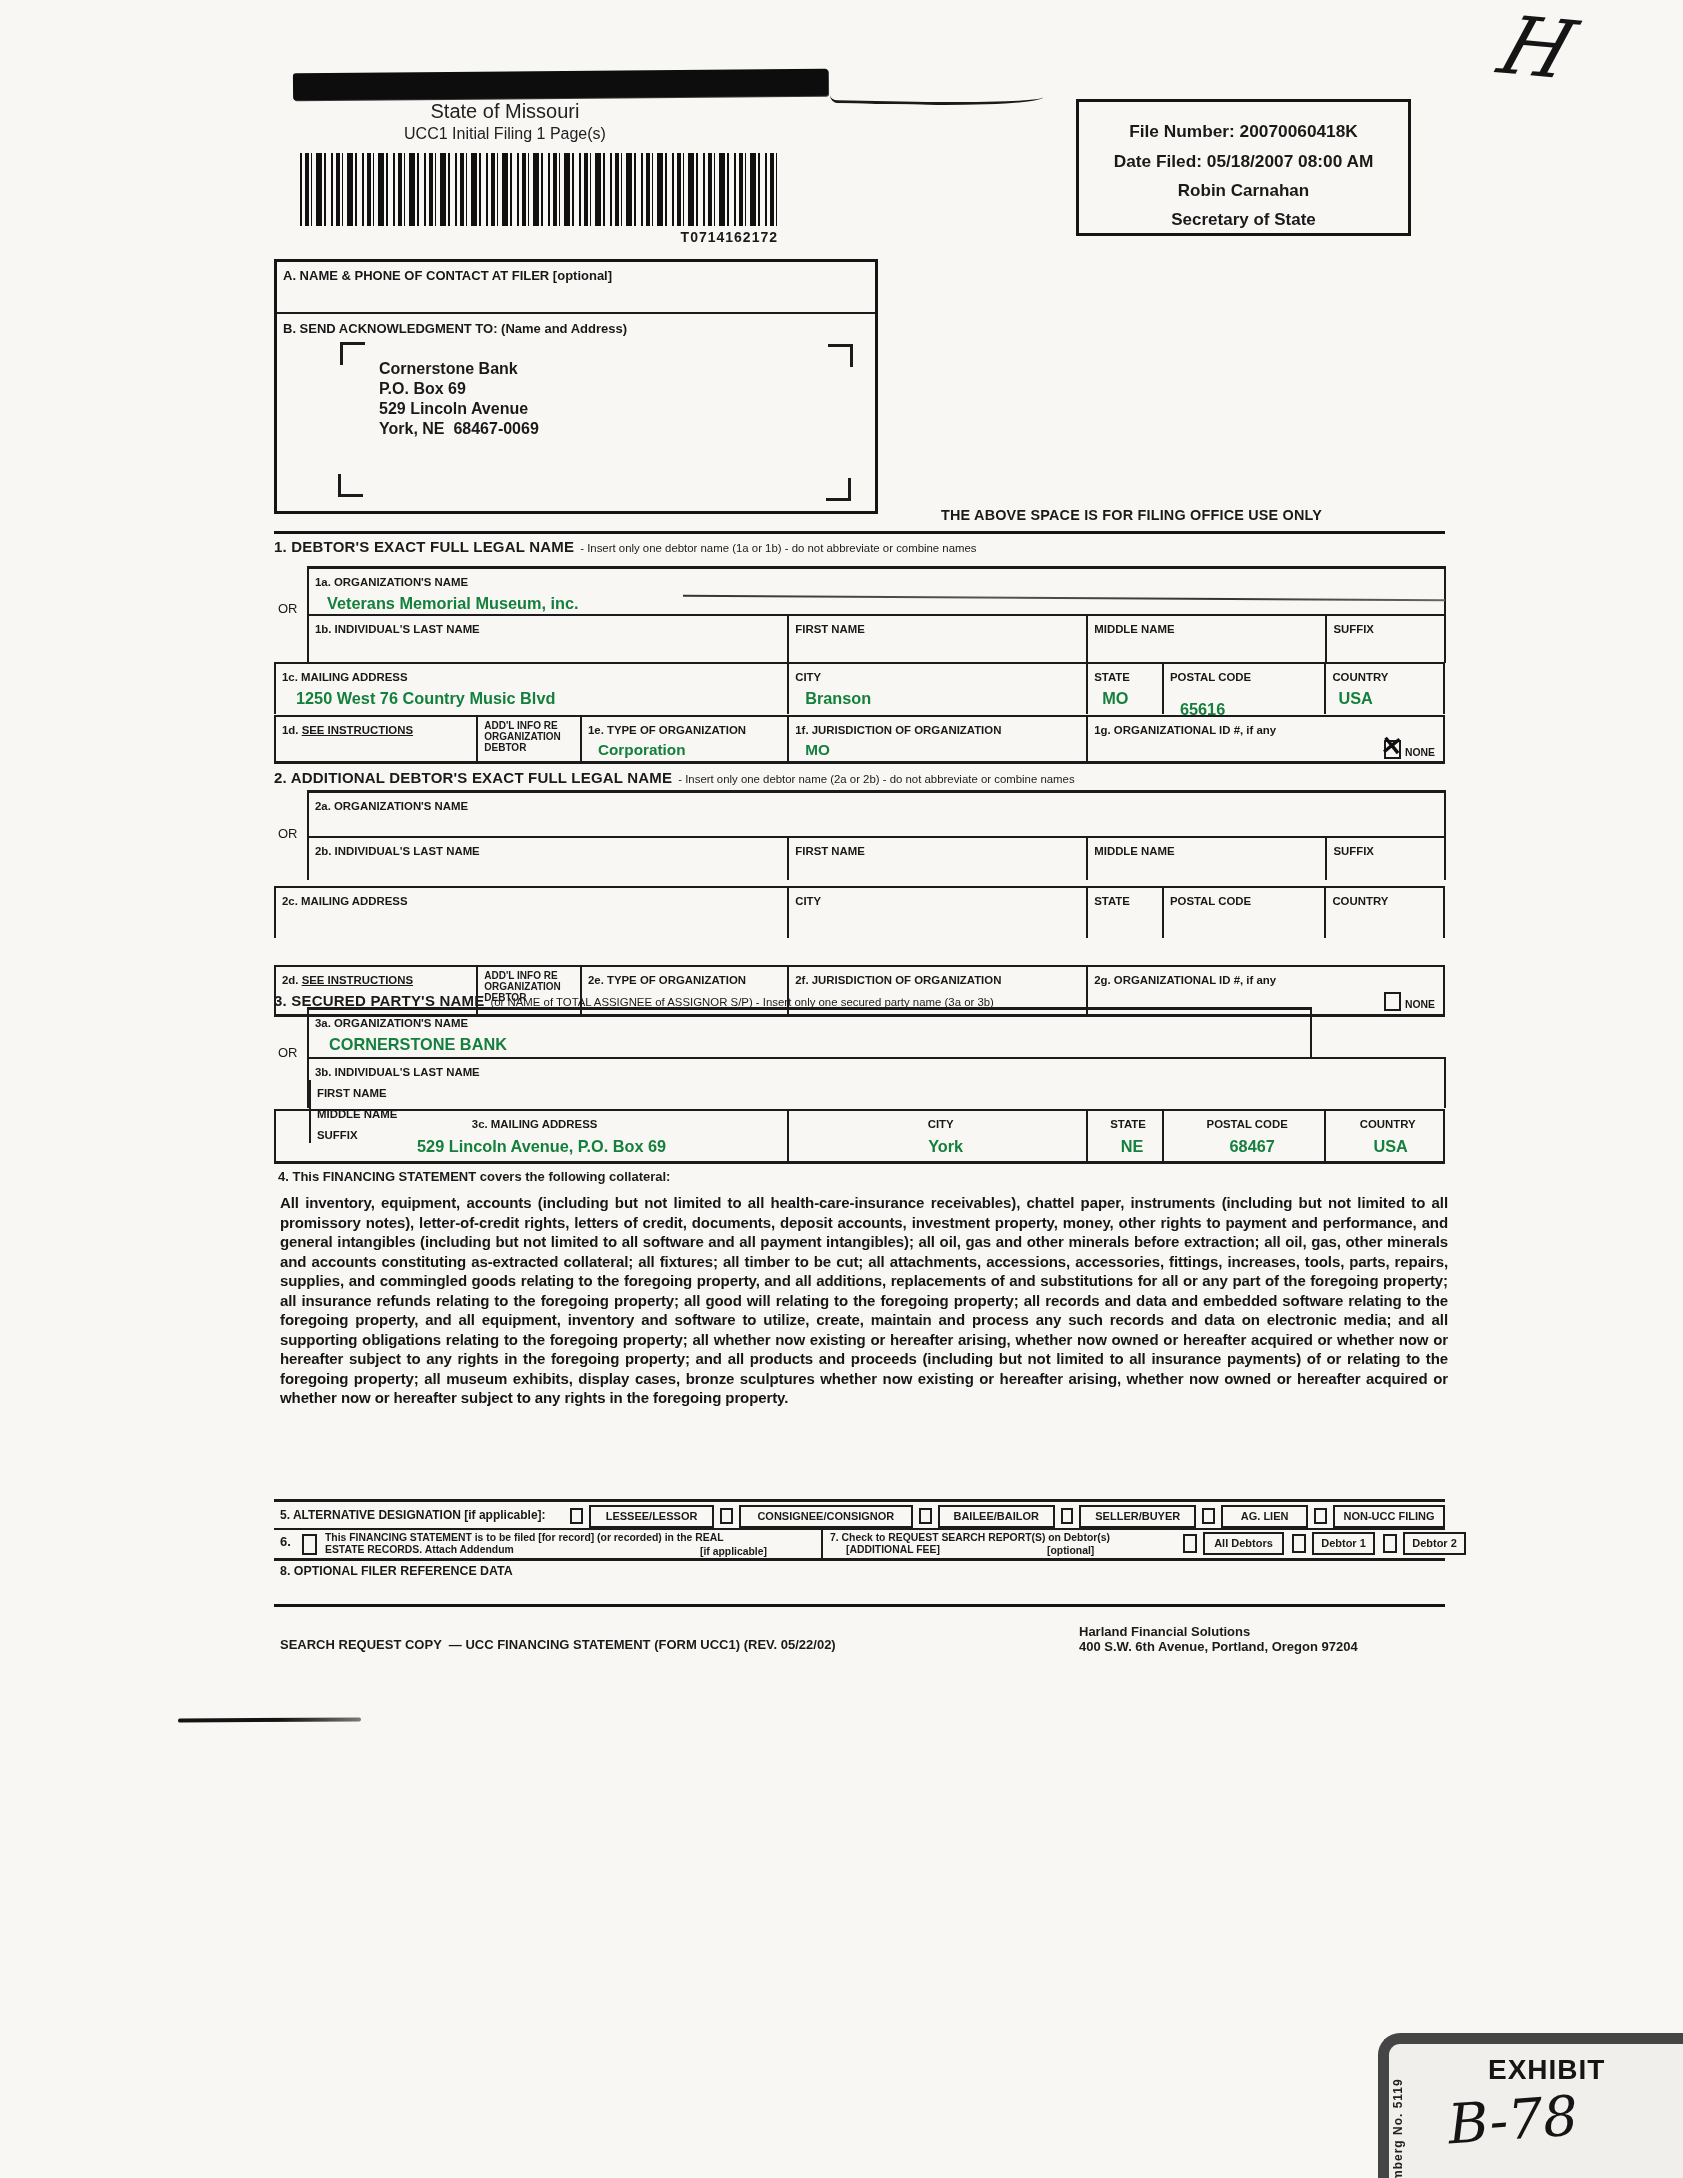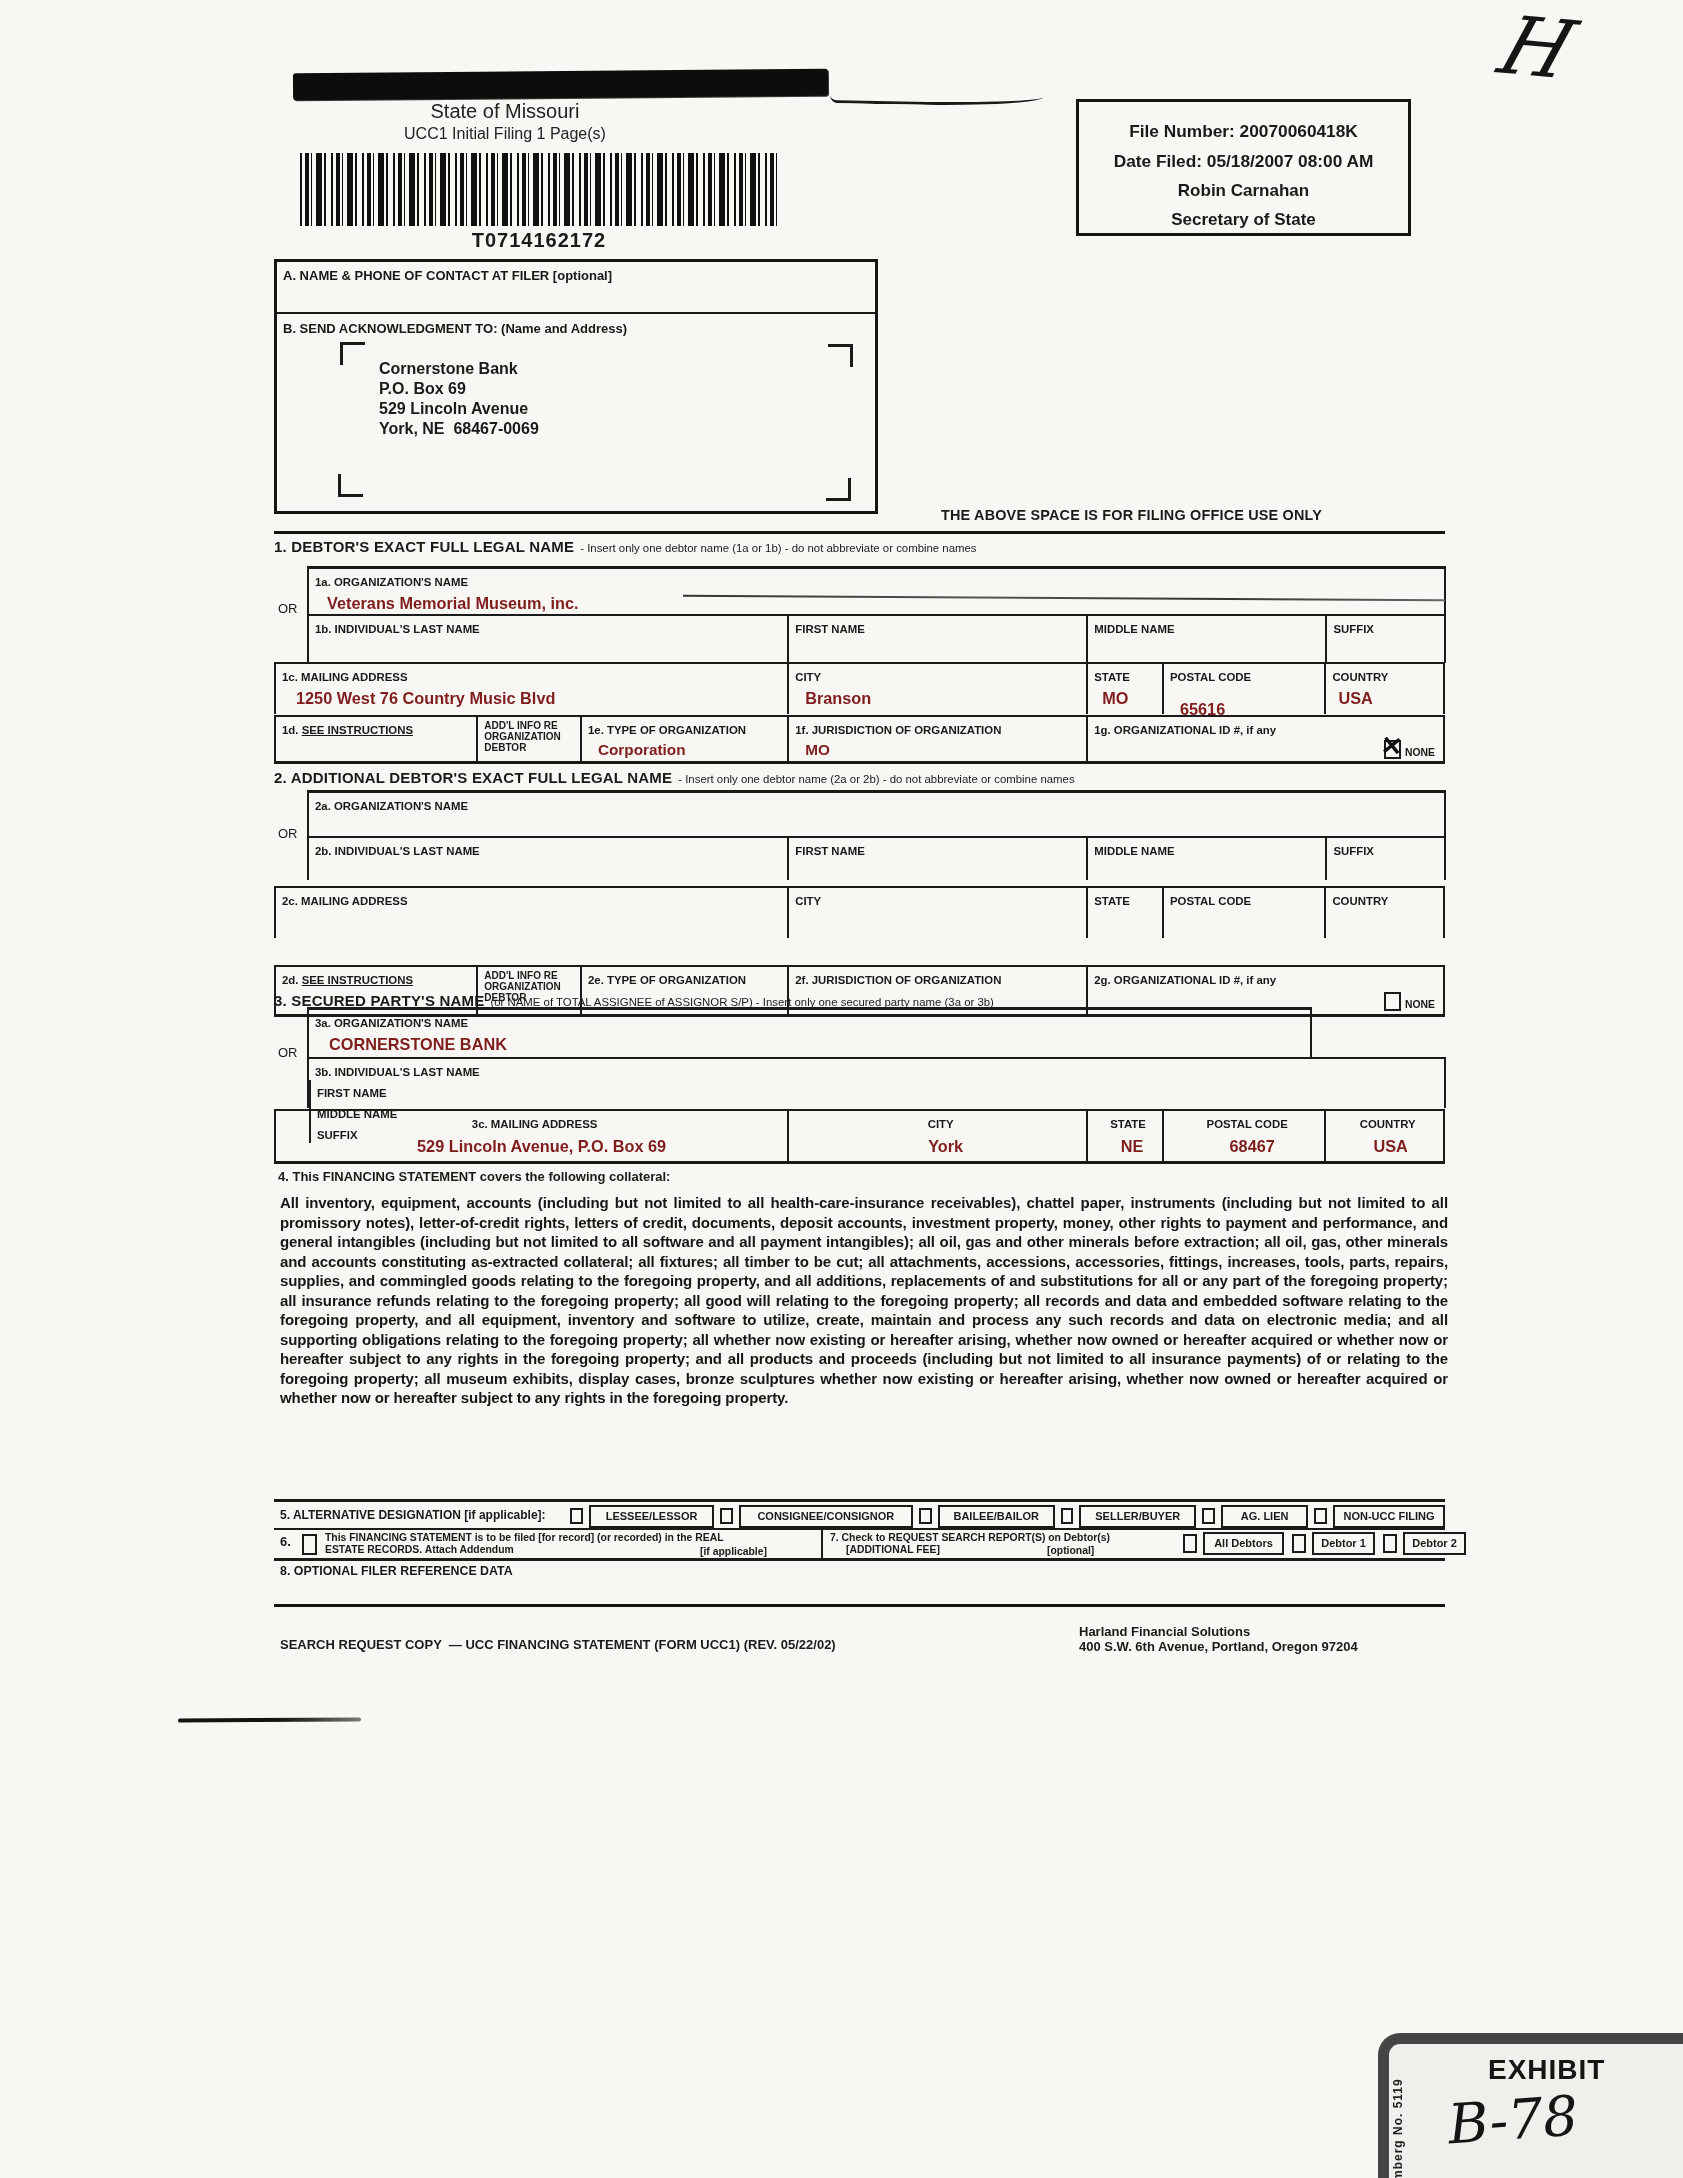--- a/index.html
+++ b/index.html
@@ -4,21 +4,21 @@
 <style>
   html,body{margin:0;padding:0;background:#e8e8e6;}
   .page{
     position:relative; width:1683px; height:2178px;
     background:#f8f7f4; overflow:hidden;
     font-family:"Liberation Sans", sans-serif; color:#1a1a1a;
   }
   .abs{position:absolute;}
   .h3l{position:absolute;background:#141414;height:3px;}
   .lb{font-size:11.4px;color:#181818;white-space:nowrap;font-weight:600;}
-  .val{font-weight:bold;font-size:16.3px;color:#7f1d1d;white-space:nowrap;}
+  .val{font-weight:bold;font-size:16.3px;color:#15803d;white-space:nowrap;}
   .pre{white-space:pre;}
   .row{position:absolute;box-sizing:border-box;border:0 solid #1b1b1b;display:flex;}
   .cel{box-sizing:border-box;border-left:2px solid #1b1b1b;padding:3px 0 0 6px;position:relative;}
   .cel:first-child{border-left:none;}
   .shdr{position:absolute;white-space:nowrap;}
   .shdr .t{font-weight:bold;font-size:15px;letter-spacing:0.2px;}
   .shdr .s{font-size:11.4px;margin-left:6px;}
   .or{position:absolute;font-weight:normal;font-size:13px;}
   .cb{position:absolute;box-sizing:border-box;border:2px solid #1b1b1b;background:transparent;}
   .cell5{box-sizing:border-box;border:2px solid #1b1b1b;font-size:11px;font-weight:600;
@@ -48,21 +48,21 @@
 
 <div class="page">
 
   <div class="abs" style="left:293px;top:71px;width:535px;height:27px;background:#0d0d0d;border-radius:3px;transform:rotate(-0.5deg);box-shadow:1px 1px 0 #3a3a3a;"></div>
   <div class="abs" style="left:830px;top:89px;width:213px;height:13px;border-bottom:3px solid #1a1a1a;border-radius:0 0 60% 8px;transform:rotate(1deg);"></div>
 
   <div class="abs" style="left:297px;top:100px;width:416px;text-align:center;font-size:20px;color:#222;">State of Missouri</div>
   <div class="abs" style="left:297px;top:125px;width:416px;text-align:center;font-size:16px;color:#222;">UCC1 Initial Filing 1 Page(s)</div>
 
   <div class="abs barcode" style="left:300px;top:153px;width:478px;height:73px;"></div>
-  <div class="abs" style="left:300px;top:229px;width:478px;text-align:center;font-size:20px;font-weight:600;letter-spacing:1px;">T0714162172</div>
+  <div class="abs" style="left:300px;top:229px;width:478px;text-align:right;font-size:14px;font-weight:600;letter-spacing:1px;">T0714162172</div>
 
   <div class="abs" style="left:1076px;top:99px;width:335px;height:137px;box-sizing:border-box;border:3px solid #151515;text-align:center;padding-top:14px;">
     <div style="font-size:17.3px;font-weight:bold;line-height:30px;">File Number: 20070060418K</div>
     <div style="font-size:17.3px;font-weight:bold;line-height:30px;">Date Filed: 05/18/2007 08:00 AM</div>
     <div style="font-size:17px;font-weight:bold;line-height:29px;">Robin Carnahan</div>
     <div style="font-size:17px;font-weight:bold;line-height:29px;">Secretary of State</div>
   </div>
 
   <div class="abs hand" style="left:1503px;top:2px;font-size:79px;transform:skewX(-14deg) rotate(5deg);">H</div>
 

